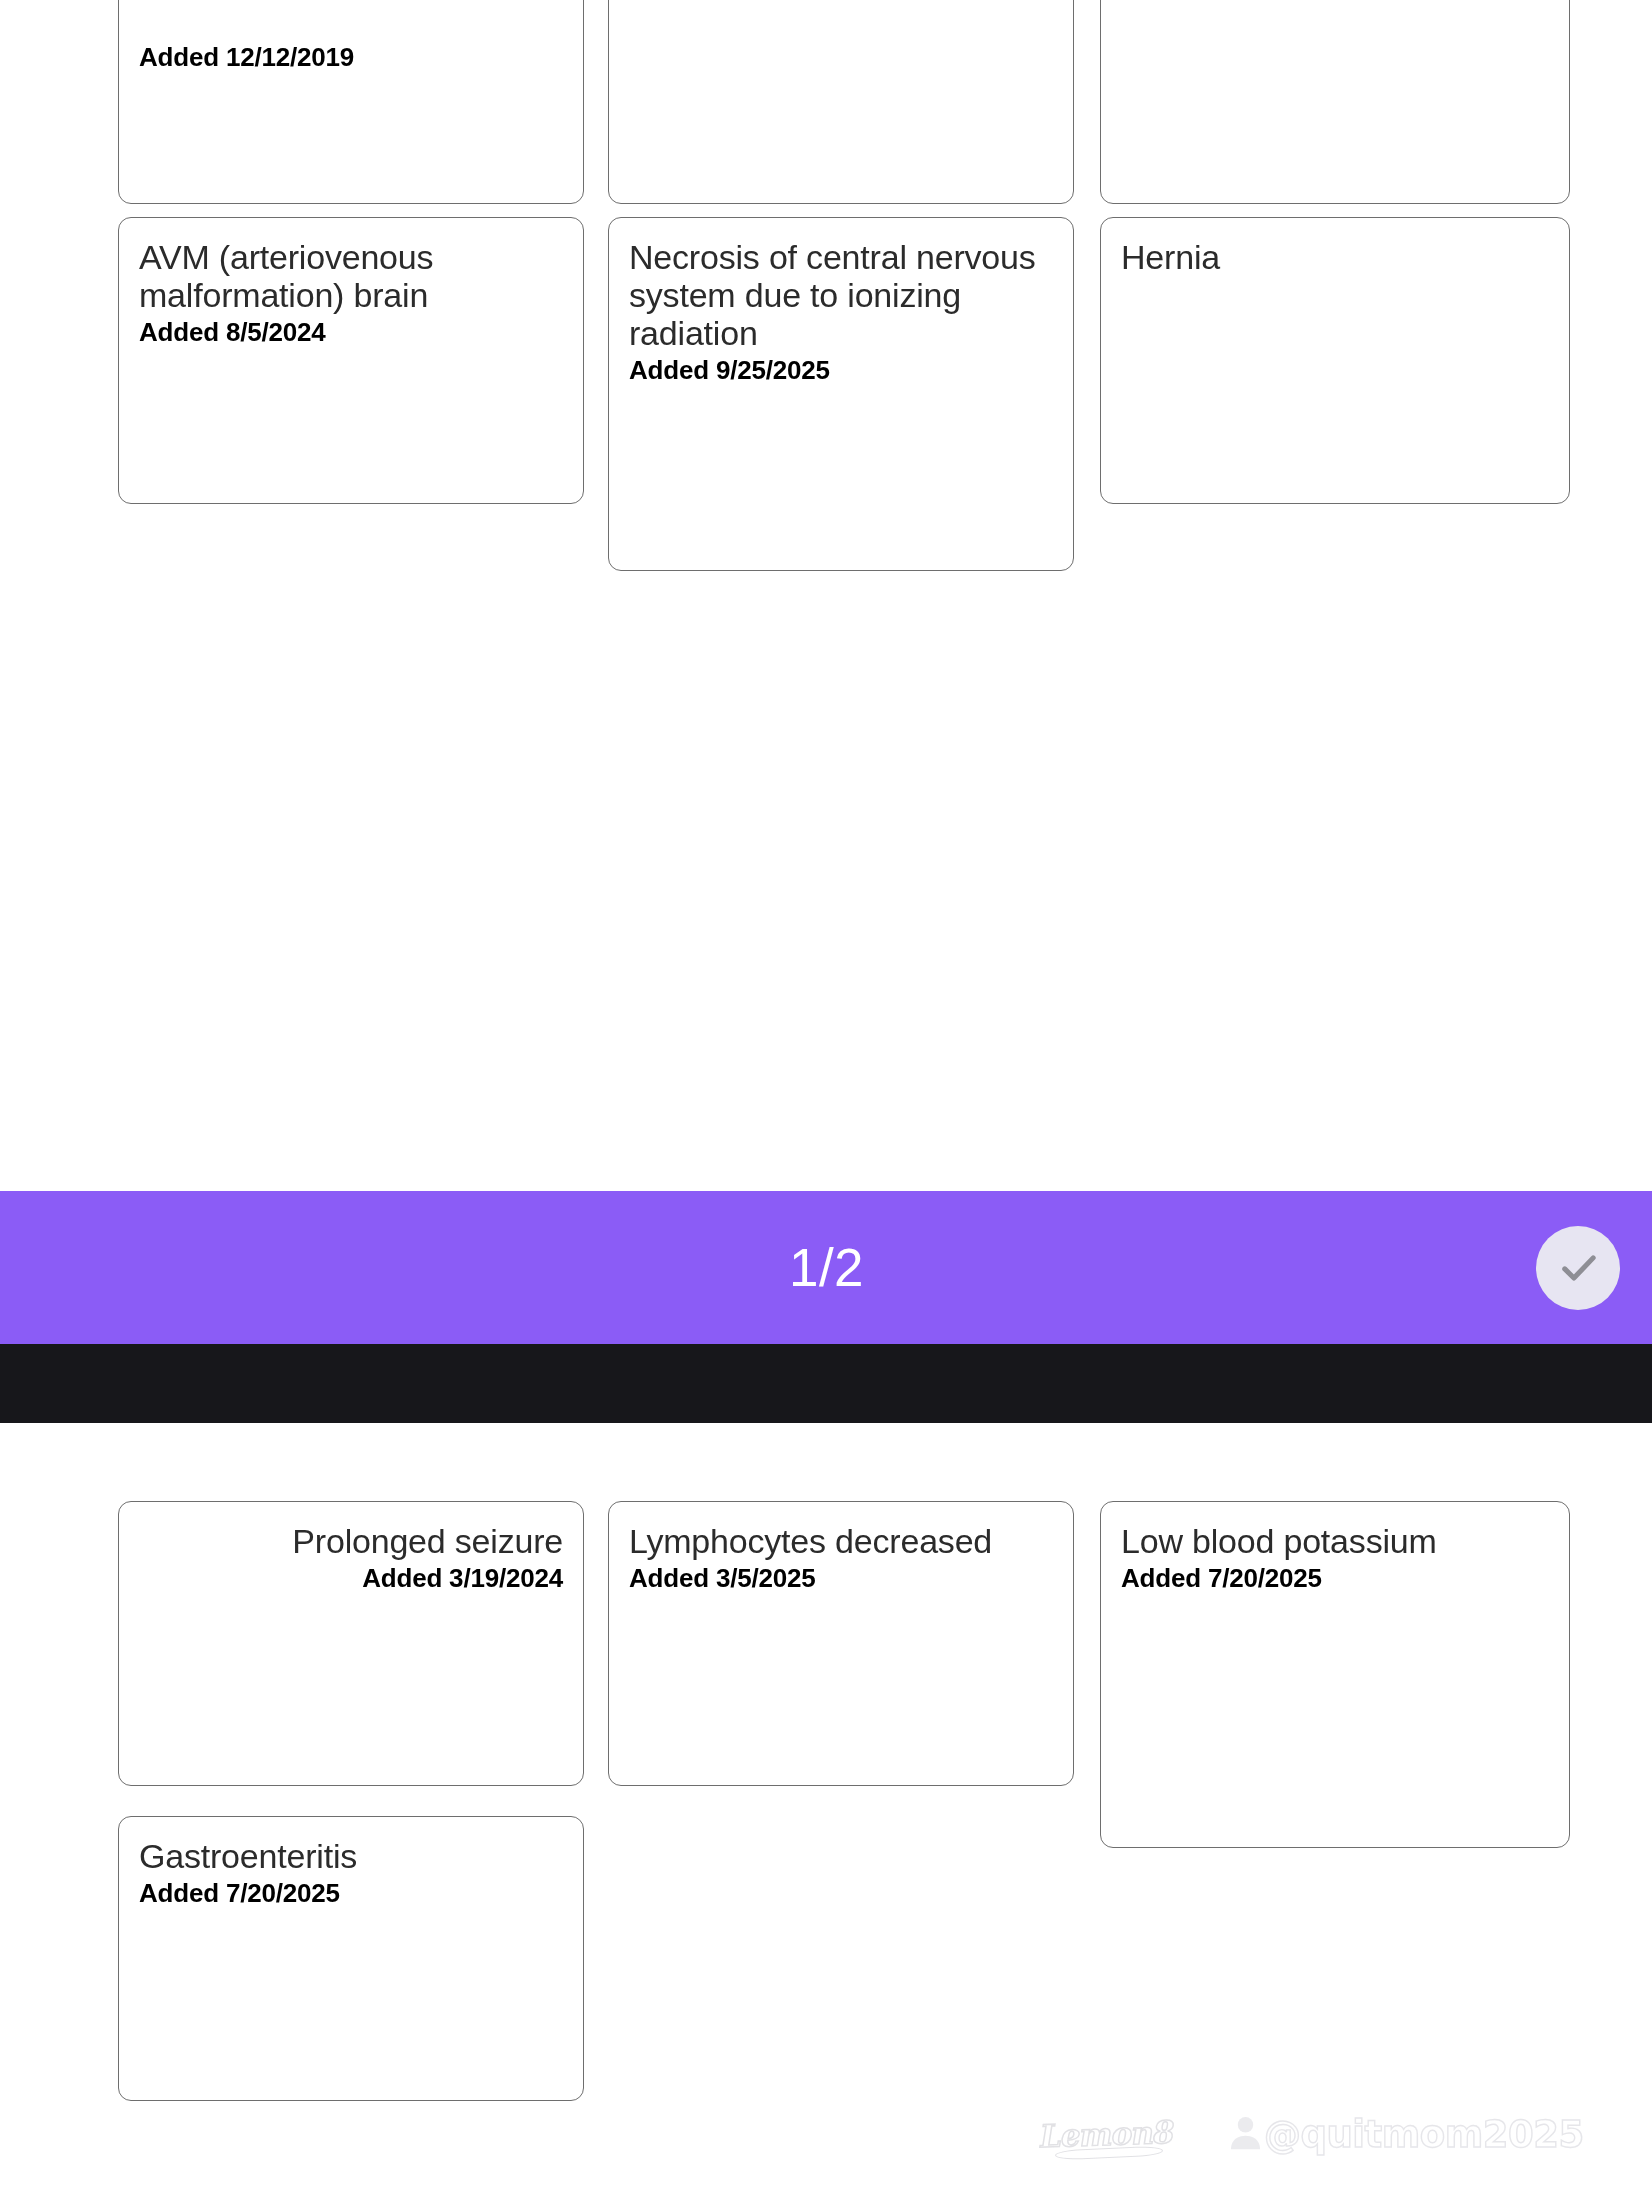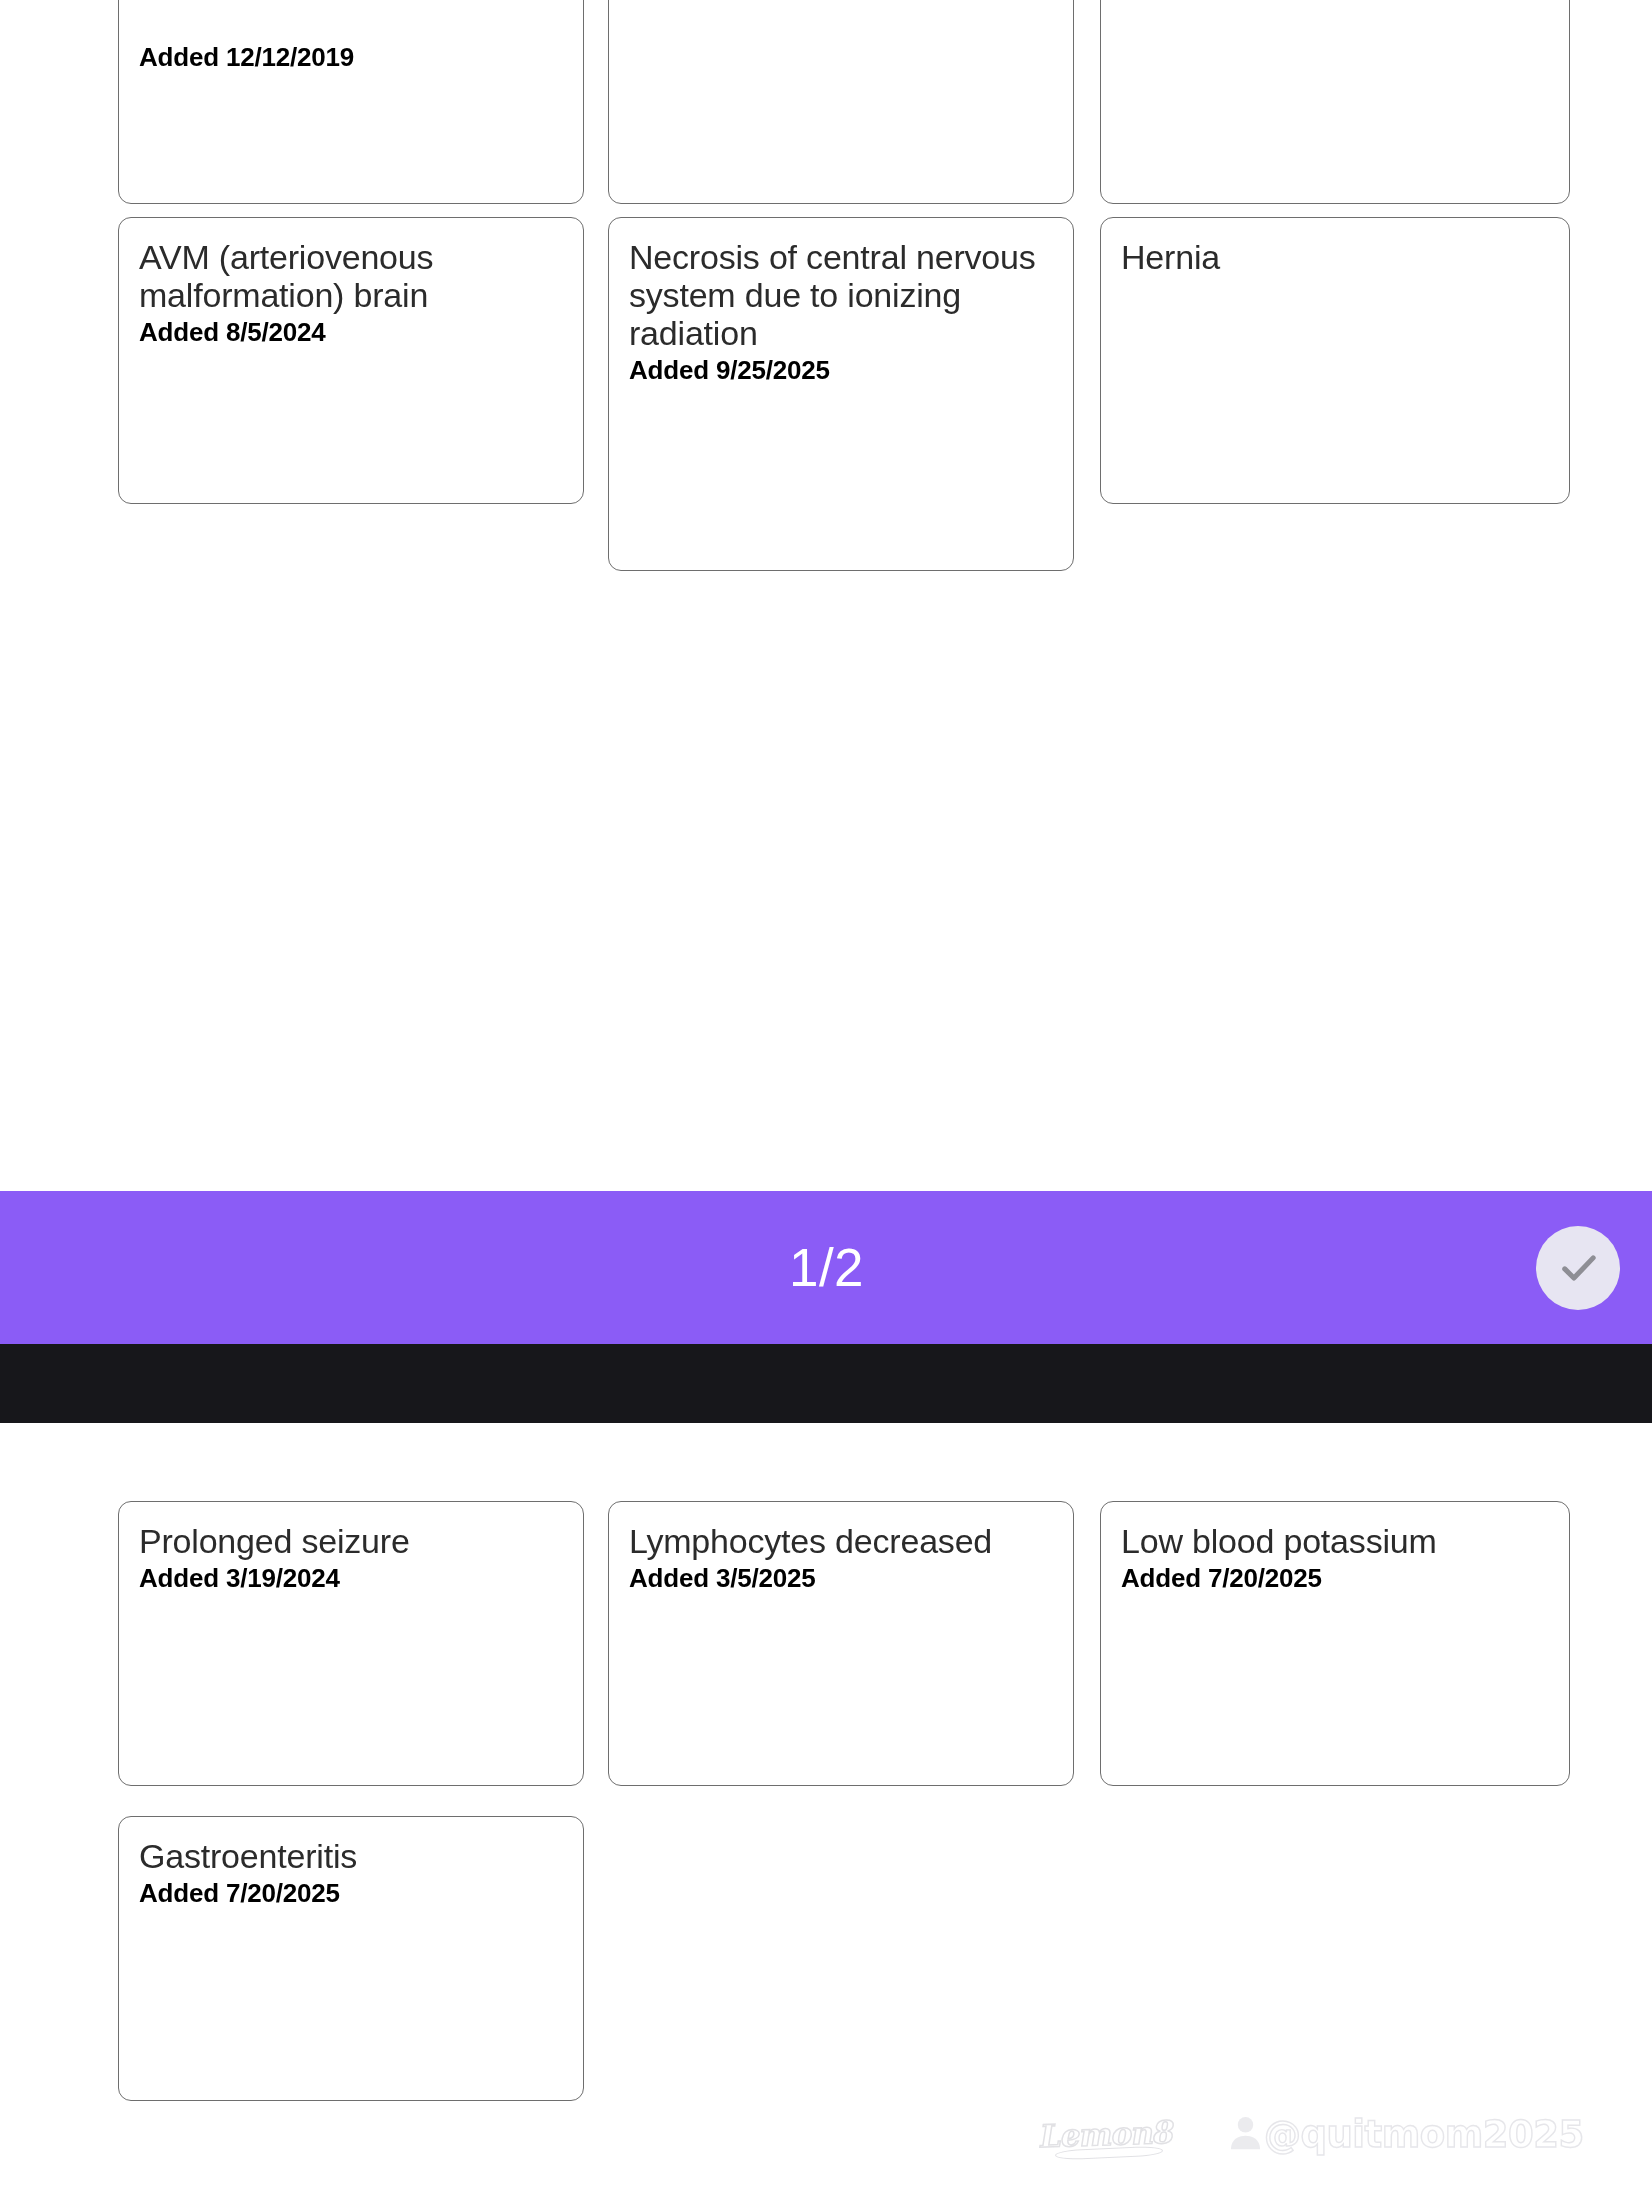--- a/index.html
+++ b/index.html
@@ -209,31 +209,31 @@
           <path d="M15 31.5 L25 41.5 L46 19.5" fill="none" stroke="#8e8e95" stroke-width="5.5" stroke-linecap="round" stroke-linejoin="round"></path>
         </svg>
       </span>
     </button>
   </div>
 
   <div id="divider-band"></div>
 
   <div id="section-bottom">
 
-    <div class="card" style="left:118px; top:78px; width:466px; height:285px;">
+    <div class="card" style="left:118px; top:78px; width:466px; height:285px;text-align:right;">
       <div class="card-title">Prolonged seizure</div>
       <div class="card-date">Added 3/19/2024</div>
     </div>
 
     <div class="card" style="left:608px; top:78px; width:466px; height:285px;">
       <div class="card-title">Lymphocytes decreased</div>
       <div class="card-date">Added 3/5/2025</div>
     </div>
 
-    <div class="card" style="left:1100px; top:78px; width:470px; height:285px;">
+    <div class="card" style="left:1100px; top:78px; width:470px; height:347px;">
       <div class="card-title">Low blood potassium</div>
       <div class="card-date">Added 7/20/2025</div>
     </div>
 
     <div class="card" style="left:118px; top:393px; width:466px; height:285px;">
       <div class="card-title">Gastroenteritis</div>
       <div class="card-date">Added 7/20/2025</div>
     </div>
 
   </div>

